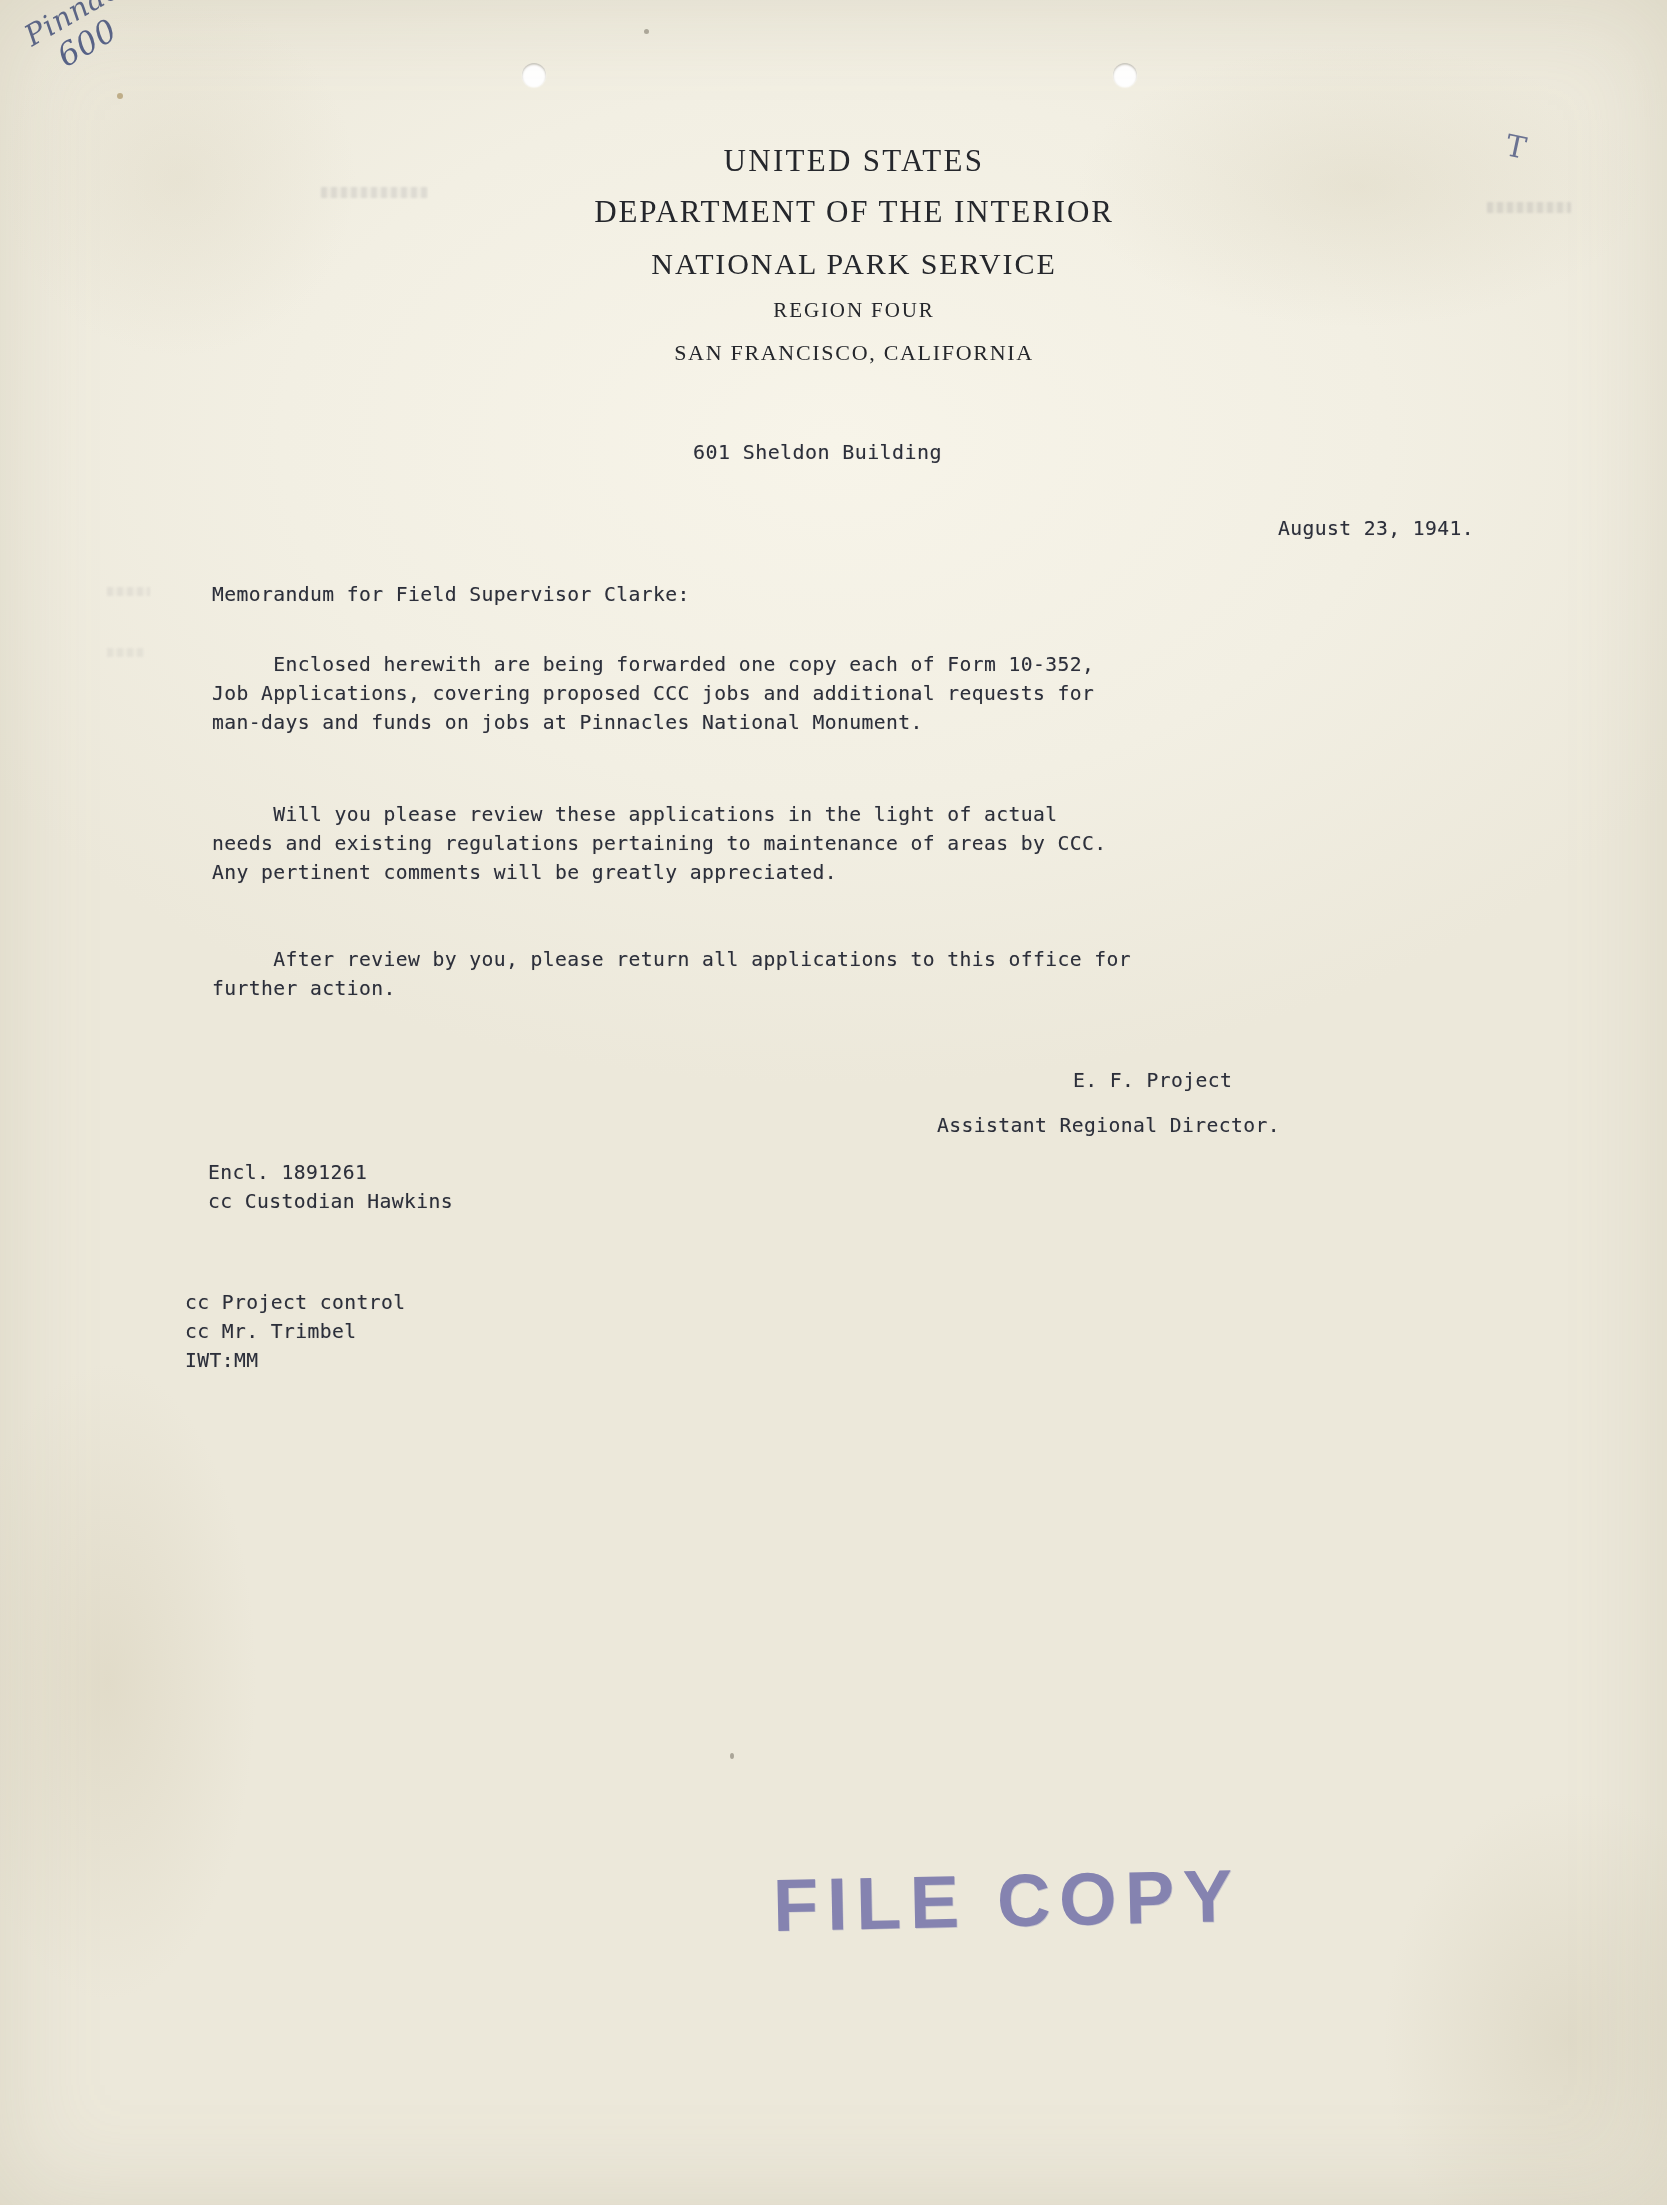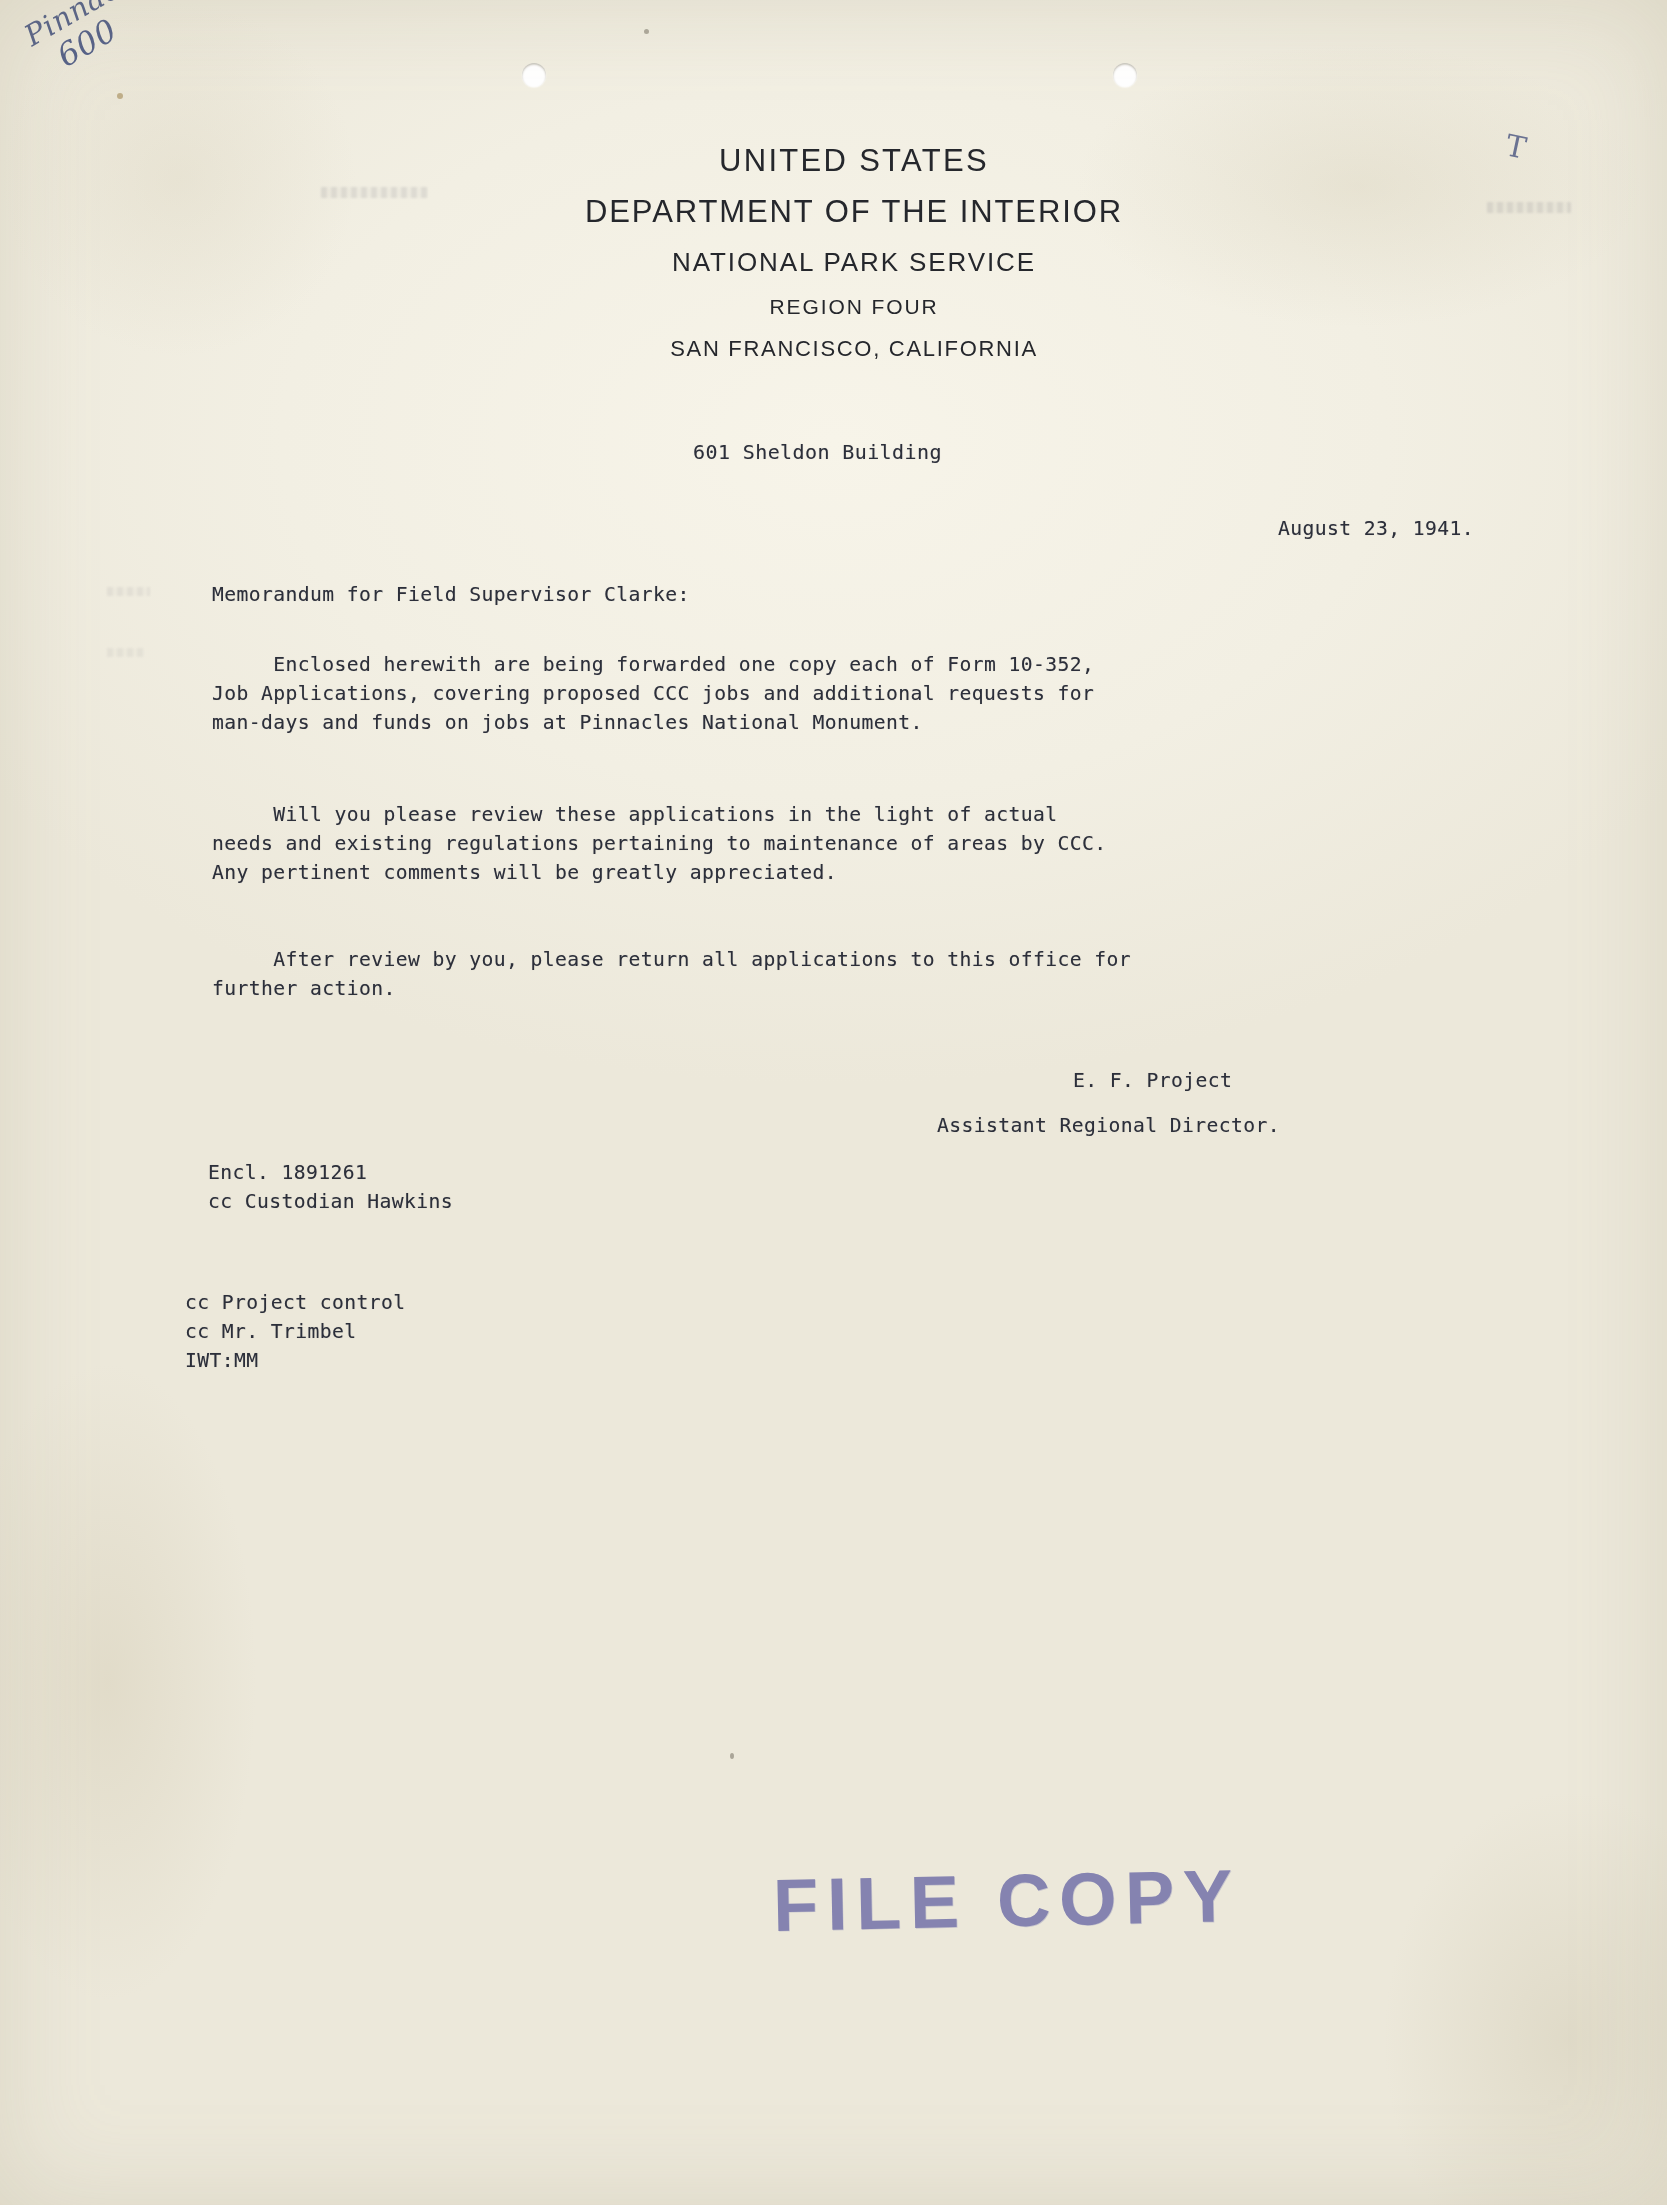--- a/index.html
+++ b/index.html
@@ -93,24 +93,24 @@
   .fs4 { left: 107px; top: 648px; width: 37px; height: 9.3px; opacity: 0.3; }
 
   
   .letterhead {
     position: absolute;
     left: 0; right: 0;
     top: 143px;
     text-align: center;
     color: #25272c;
   }
-  .lh-line { font-family: Liberation Sans, sans-serif; font-weight: 400; margin-left: 40px; }
+  .lh-line { font-family: Liberation Serif, serif; font-weight: 400; margin-left: 40px; }
   .lh1 { font-size: 31px; letter-spacing: 2.3px; }
   .lh2 { font-size: 31px; letter-spacing: 1.9px; margin-top: 15px; }
-  .lh3 { font-size: 26px; letter-spacing: 1.9px; margin-top: 17px; }
+  .lh3 { font-size: 30px; letter-spacing: 1.9px; margin-top: 17px; }
   .lh4 { font-size: 21px; letter-spacing: 1.9px; margin-top: 17px; }
   .lh5 { font-size: 22px; letter-spacing: 1.7px; margin-top: 16.5px; }
 
   
   .tw {
     position: absolute;
     font-family: "DejaVu Sans Mono", monospace;
     font-size: 19.7px;
     color: #2c2f3a;
     letter-spacing: 0.4px;

